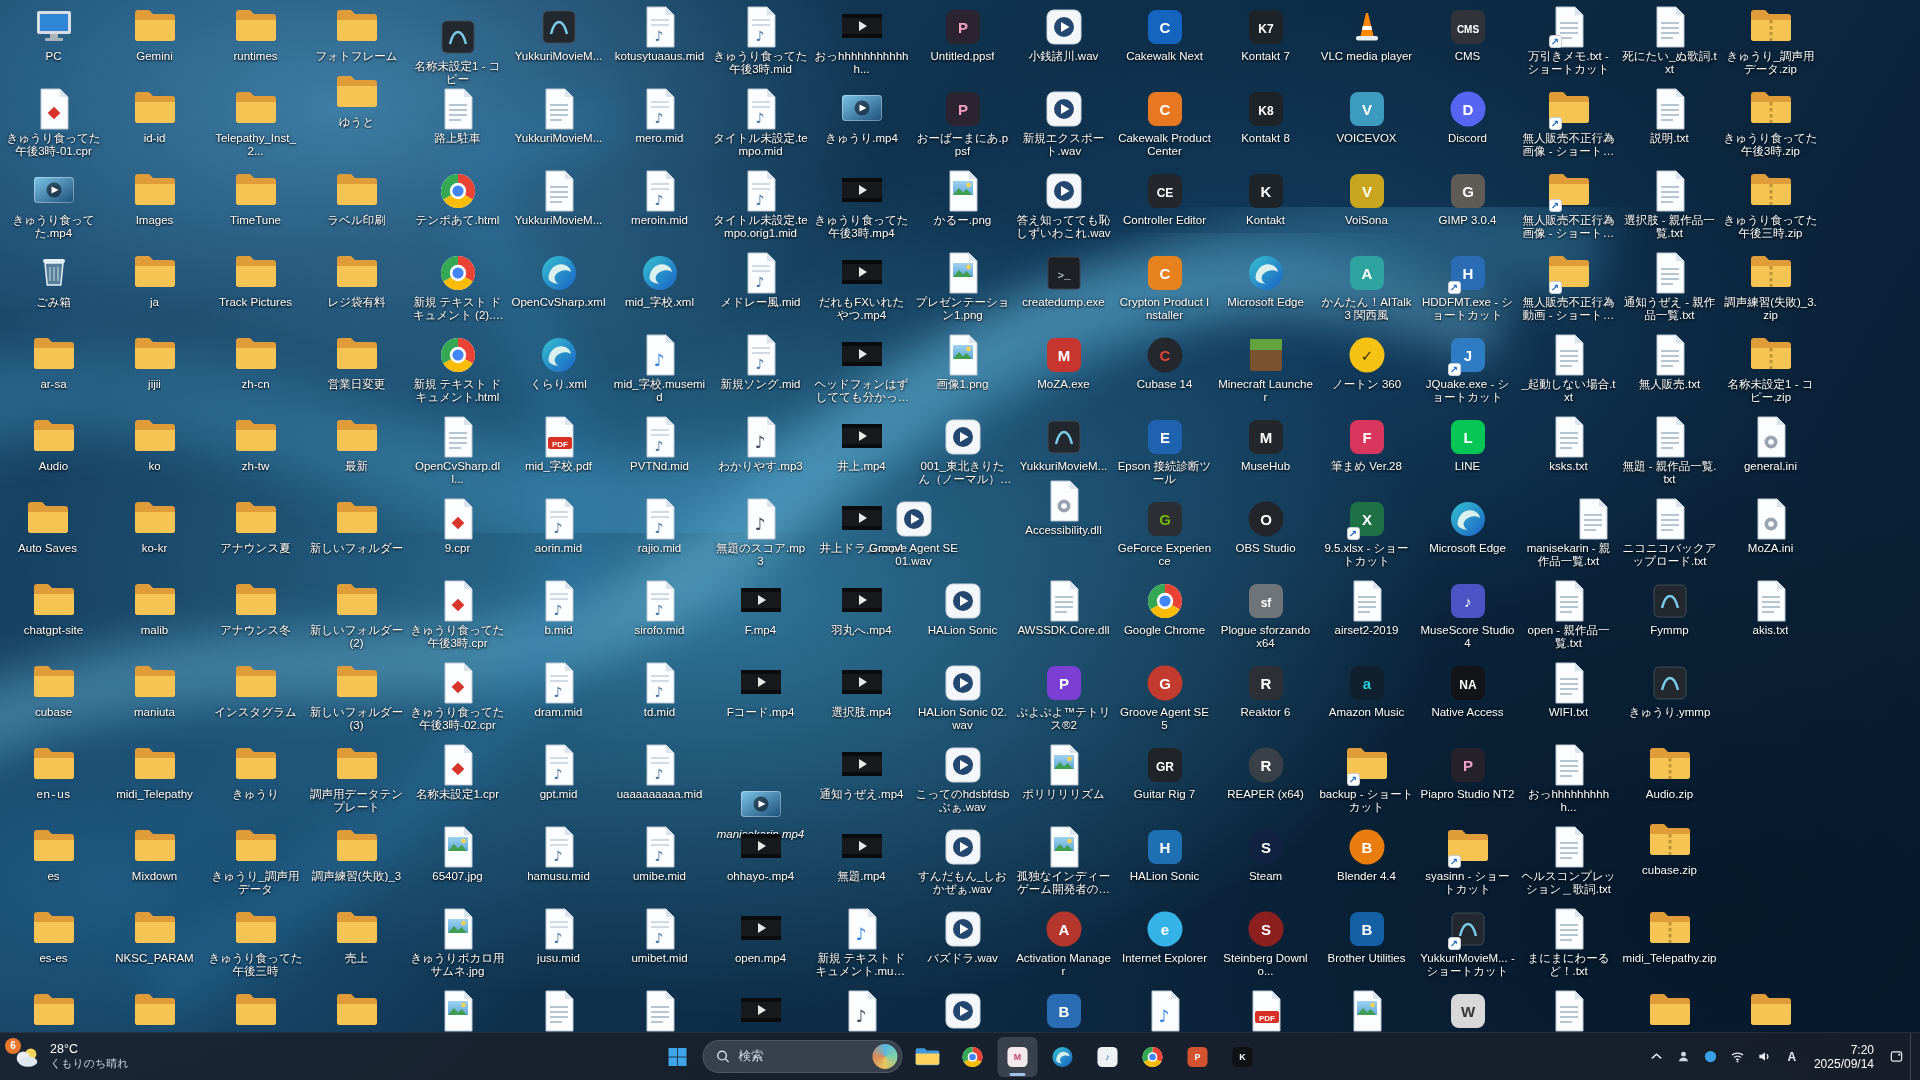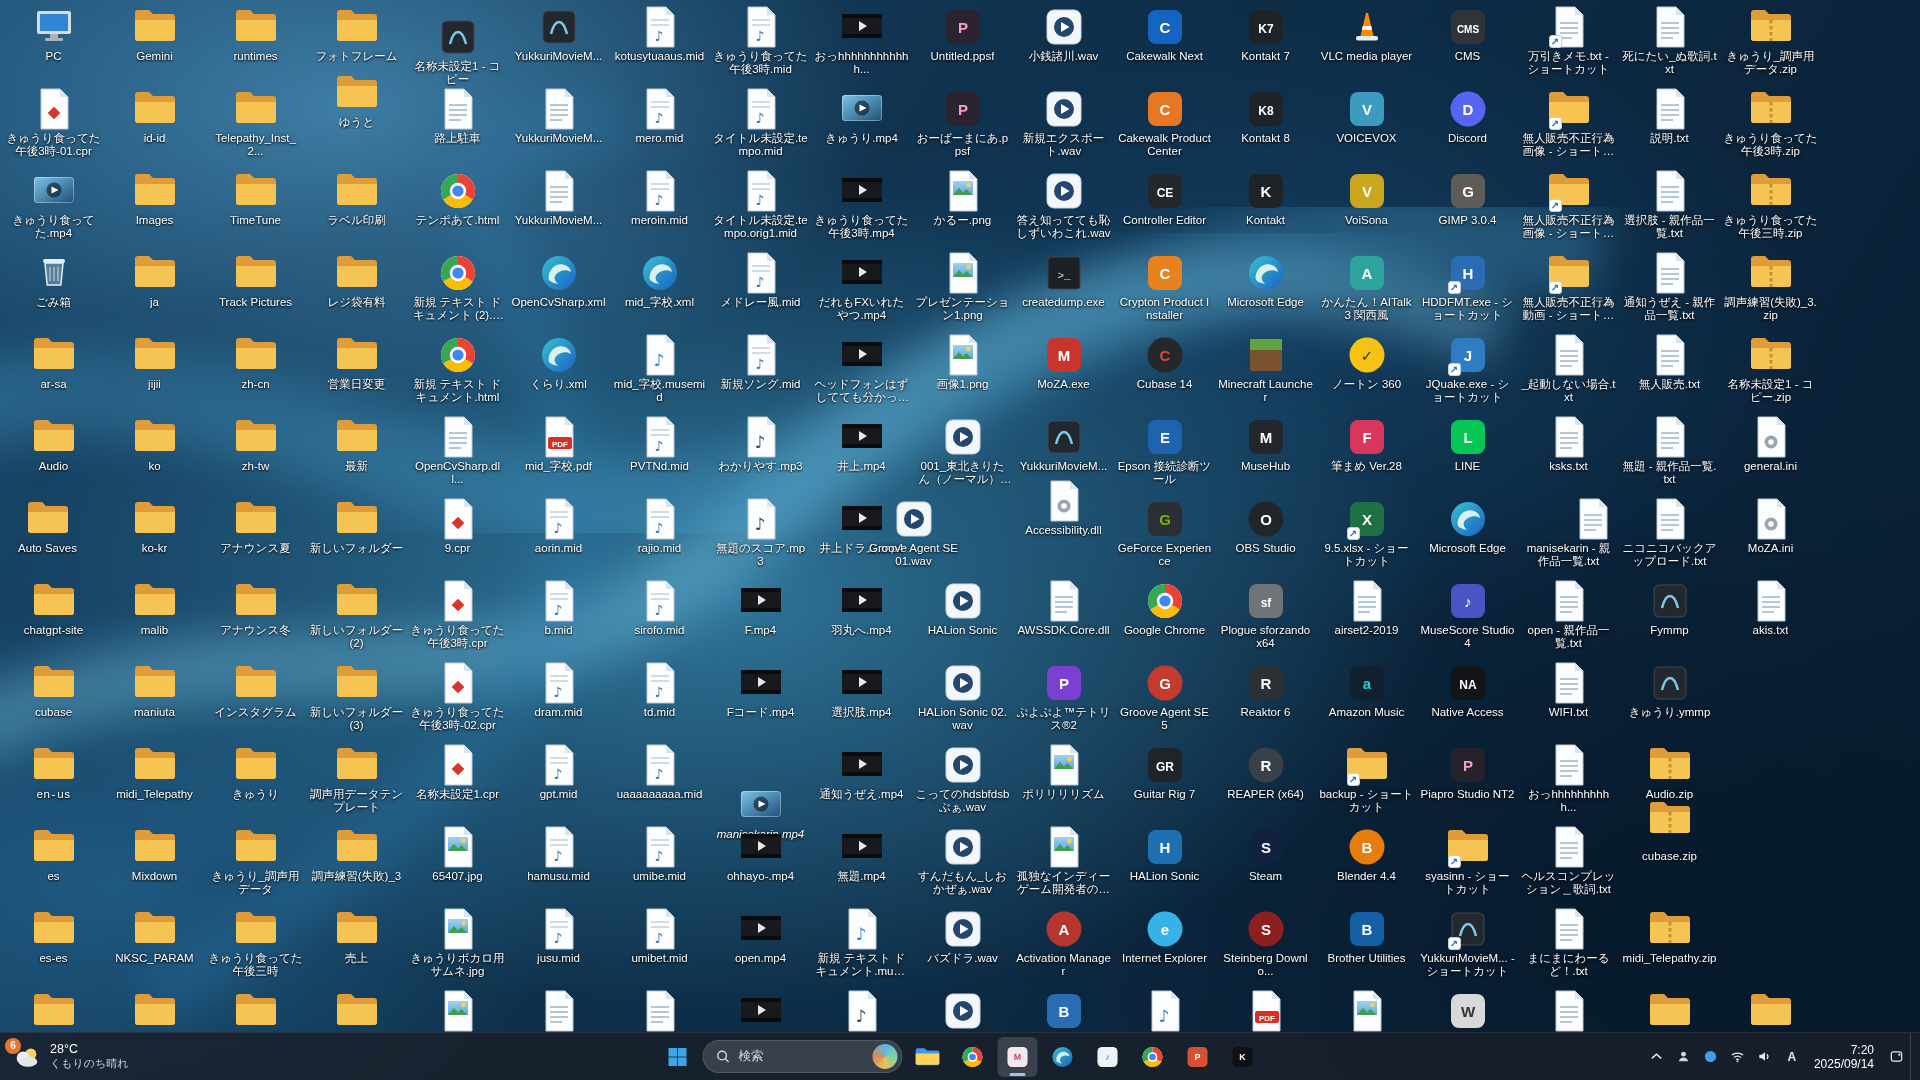--- a/index.html
+++ b/index.html
@@ -2001,21 +2001,21 @@
     <div class="dicon" style="left: 1521px; top: 822px;">
       <div class="iwrap">
         <svg viewBox="0 0 44 44">
           <path d="M9 2h19l8 8v32H9z" fill="#fbfdff" stroke="#bcc8d2"></path>
           <path d="M28 2l8 8h-8z" fill="#dbe4ec"></path>
           <path d="M13 18h18M13 23h18M13 28h18M13 33h12" stroke="#9fb2c2" stroke-width="1.5" fill="none"></path>
         </svg>
       </div>
       <div class="ilabel">ヘルスコンプレッション＿歌詞.txt</div>
     </div>
-    <div class="dicon" style="left: 1622px; top: 794px; gap: 8px;">
+    <div class="dicon" style="left: 1622px; top: 816px;">
       <div class="iwrap">
         <svg viewBox="0 0 44 44">
           <path d="M2 8a3 3 0 013-3h11l4 4h19a3 3 0 013 3v21a3 3 0 01-3 3H5a3 3 0 01-3-3z" fill="#e09c38"></path>
           <path d="M2 15h40v18a3 3 0 01-3 3H5a3 3 0 01-3-3z" fill="#f6c453"></path>
           <path d="M22 15v21" stroke="#bd9334" stroke-width="3" stroke-dasharray="3.5 2.5"></path>
         </svg>
       </div>
       <div class="ilabel">cubase.zip</div>
     </div>
     <div class="dicon" style="left: 6px; top: 904px;">

